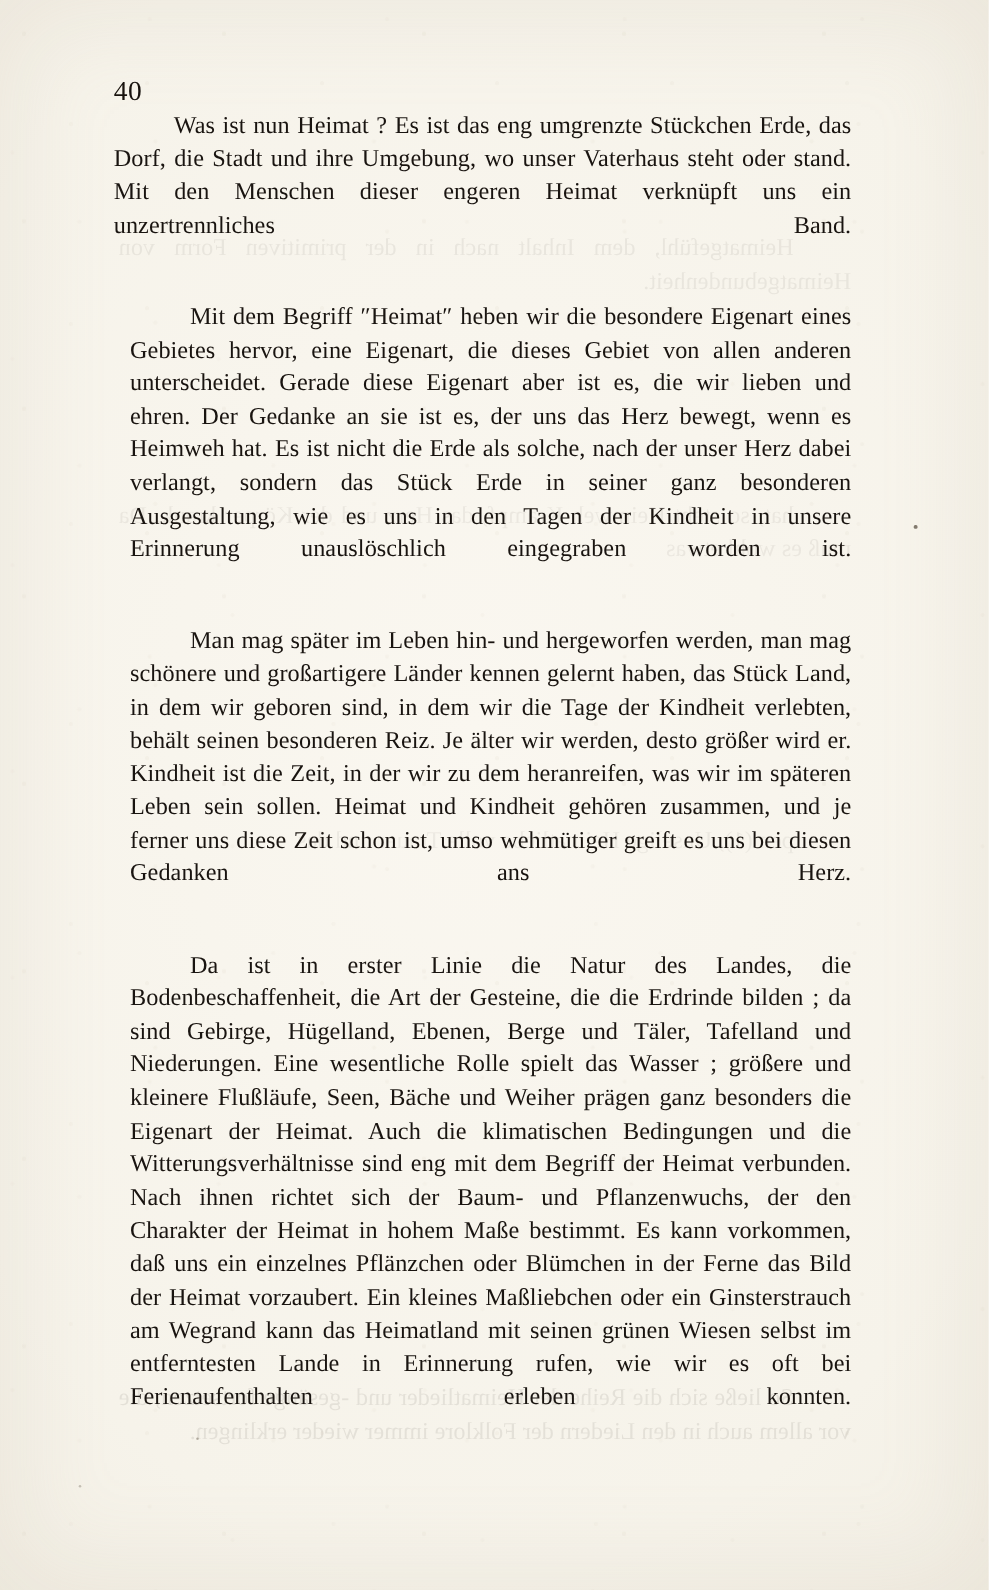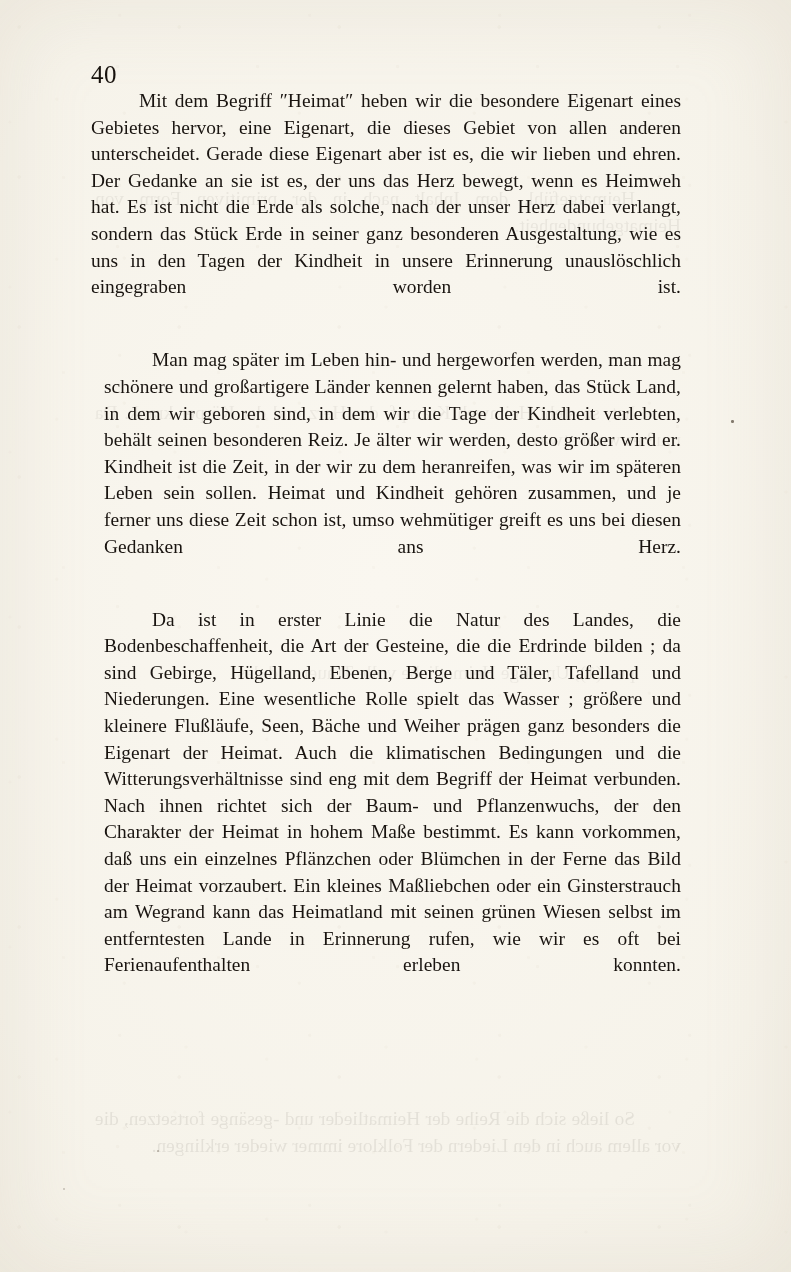--- a/index.html
+++ b/index.html
@@ -46,21 +46,21 @@
     inset: 0;
     pointer-events: none;
     box-shadow: inset 0 0 70px 18px rgba(196,186,166,0.16);
   }
 
   
   .page-number {
     position: absolute;
     left: 91px;
     top: 62px;
-    font-size: 25px;
+    font-size: 22px;
     line-height: 1;
     letter-spacing: 0.4px;
     color: #17120d;
     font-family: Liberation Serif, serif;
   }
 
   
   .text-column {
     position: absolute;
     left: 91px;
@@ -187,20 +187,21 @@
 
   <div class="showthrough showthrough-upper">hat, so steht Heimweh Krampf, das Herz und der Körper krank. Da muß es wohl etwas</div>
 
   <div class="showthrough showthrough-lower">pen (1), Unselige Heimatliebe volle Trauer und das</div>
 
   <div class="showthrough showthrough-bottom">So ließe sich die Reihe der Heimatlieder und -gesänge fortsetzen, die vor allem auch in den Liedern der Folklore immer wieder erklingen.</div>
 
   <div class="page-number">40</div>
 
   <div class="text-column">
+    <p class="para">Was ist nun Heimat ? Es ist das eng umgrenzte Stückchen Erde, das Dorf, die Stadt und ihre Umgebung, wo unser Vaterhaus steht oder stand. Mit den Menschen dieser engeren Heimat verknüpft uns ein unzertrennliches Band.</p>
     <p class="para">Mit dem Begriff ″Heimat″ heben wir die besondere Eigenart eines Gebietes hervor, eine Eigenart, die dieses Gebiet von allen anderen unterscheidet. Gerade diese Eigenart aber ist es, die wir lieben und ehren. Der Gedanke an sie ist es, der uns das Herz bewegt, wenn es Heimweh hat. Es ist nicht die Erde als solche, nach der unser Herz dabei verlangt, sondern das Stück Erde in seiner ganz besonderen Ausgestaltung, wie es uns in den Tagen der Kindheit in unsere Erinnerung unauslöschlich eingegraben worden ist.</p>
     <p class="para">Man mag später im Leben hin- und hergeworfen werden, man mag schönere und großartigere Länder kennen gelernt haben, das Stück Land, in dem wir geboren sind, in dem wir die Tage der Kindheit verlebten, behält seinen besonderen Reiz. Je älter wir werden, desto größer wird er. Kindheit ist die Zeit, in der wir zu dem heranreifen, was wir im späteren Leben sein sollen. Heimat und Kindheit gehören zusammen, und je ferner uns diese Zeit schon ist, umso wehmütiger greift es uns bei diesen Gedanken ans Herz.</p>
     <p class="para">Da ist in erster Linie die Natur des Landes, die Bodenbeschaffenheit, die Art der Gesteine, die die Erdrinde bilden ; da sind Gebirge, Hügelland, Ebenen, Berge und Täler, Tafelland und Niederungen. Eine wesentliche Rolle spielt das Wasser ; größere und kleinere Flußläufe, Seen, Bäche und Weiher prägen ganz besonders die Eigenart der Heimat. Auch die klimatischen Bedingungen und die Witterungsverhältnisse sind eng mit dem Begriff der Heimat verbunden. Nach ihnen richtet sich der Baum- und Pflanzenwuchs, der den Charakter der Heimat in hohem Maße bestimmt. Es kann vorkommen, daß uns ein einzelnes Pflänzchen oder Blümchen in der Ferne das Bild der Heimat vorzaubert. Ein kleines Maßliebchen oder ein Ginsterstrauch am Wegrand kann das Heimatland mit seinen grünen Wiesen selbst im entferntesten Lande in Erinnerung rufen, wie wir es oft bei Ferienaufenthalten erleben konnten.</p>
   </div>
 
   <div class="speck"></div>
   <div class="speck-2"></div>
   <div class="speck-3"></div>
 
   <div class="edge-shade"></div>

